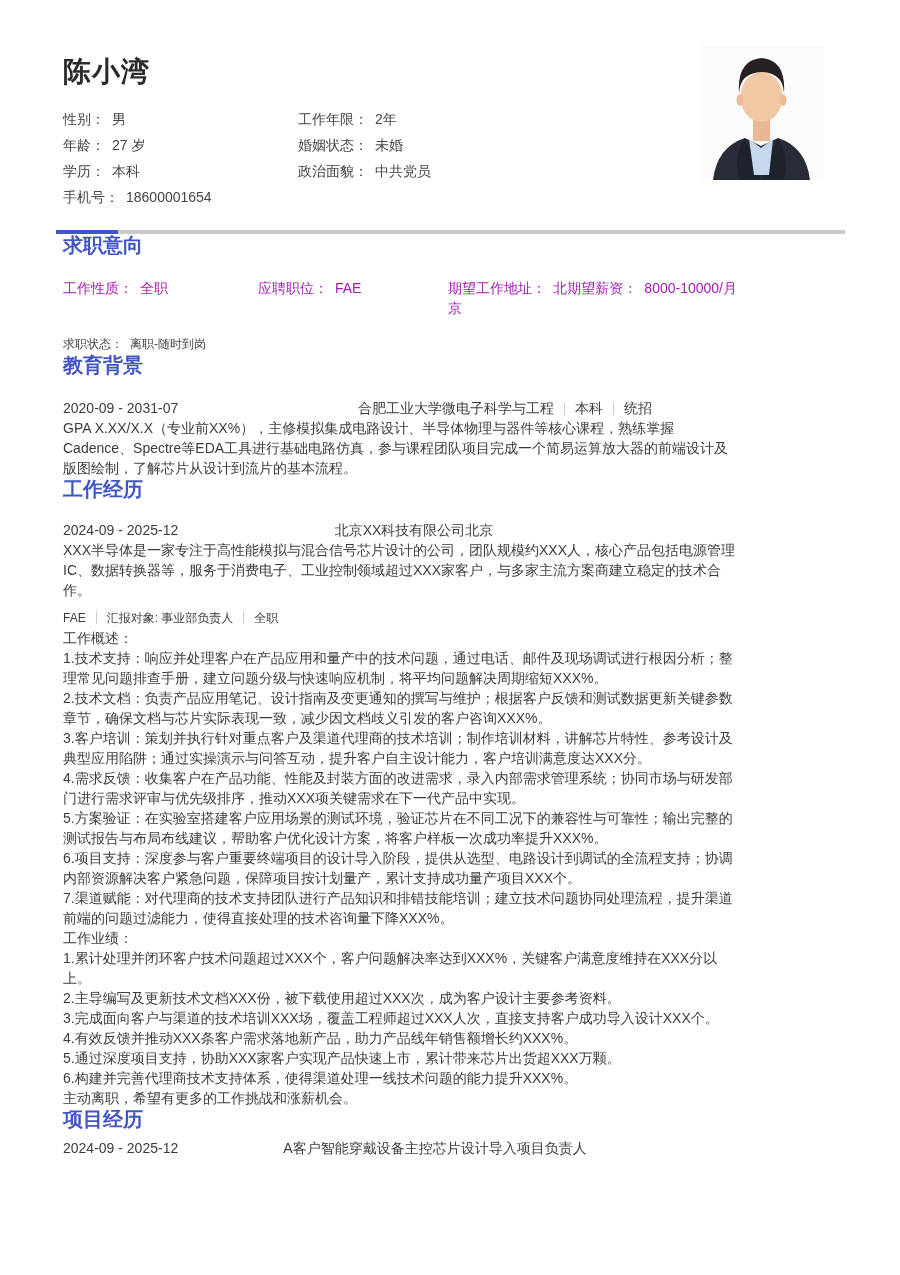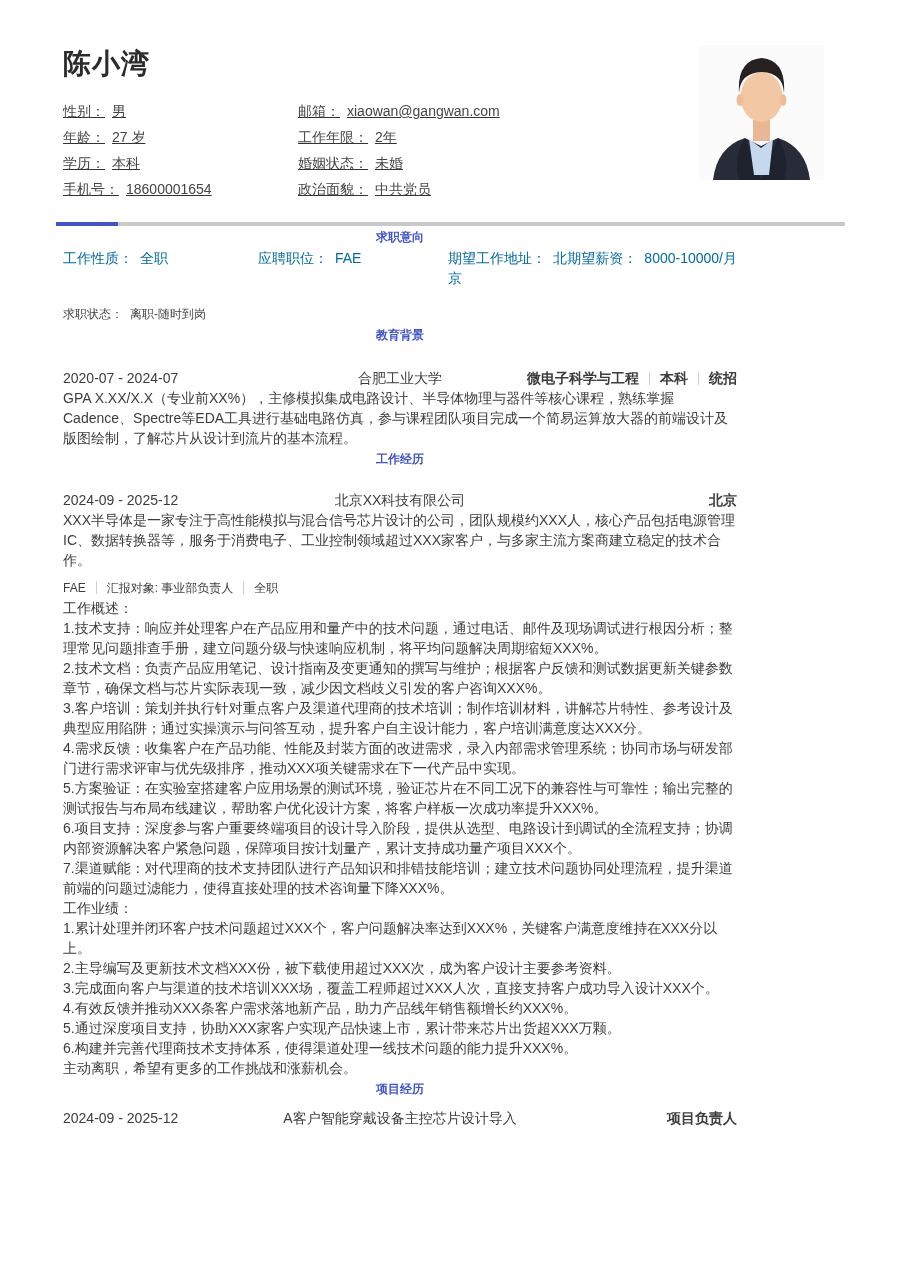--- a/index.html
+++ b/index.html
@@ -1,58 +1,58 @@
 <!DOCTYPE html>
 <html><head>
 <meta charset="utf-8">
 <style>
   html,body { margin:0; padding:0; }
   body {
     width:900px; height:1275px; overflow:hidden;
     background:#ffffff; color:#333;
     font-family:"Liberation Sans","DejaVu Sans",sans-serif;
   }
-  .page { position:relative; width:800px; height:1275px; padding:4px 63px; box-sizing:border-box; }
+  .page { position:relative; width:800px; height:1275px; padding:12px 63px; box-sizing:border-box; }
 
   h1.name {
     margin:0; padding-top:44px;
     font-size:28px; line-height:32px; font-weight:700; color:#2b2b2b; letter-spacing:1px;
   }
 
-  .info-grid { display:flex; margin-top:18px;text-decoration:underline; }
+  .info-grid { display:flex; margin-top:18px; }
   .info-col { display:flex; flex-direction:column; }
   .info-col.first { width:235px; }
   .info-row { height:26px; line-height:26px; font-size:14px; color:#454545; }
   .info-value { margin-left:7px; }
 
   .photo { position:absolute; top:45px; left:699px; width:125px; height:135px; overflow:hidden; }
 
   .divider { margin-top:20px; margin-left:-7px; width:789px; height:4px; background:#c9c9c9; }
   .divider-accent { width:62px; height:4px; background:#4255c5; }
 
   h2.section-title {
-    margin:0; font-size:12px; line-height:22px; font-weight:700; color:#4255c5;text-align:center;
+    margin:0; font-size:20px; line-height:22px; font-weight:700; color:#4255c5;
   }
   .mt30 { margin-top:30px; }
   .mt40 { margin-top:40px; }
   .mt32 { margin-top:32px; }
 
   .ji-row {
     display:grid; grid-template-columns:195px 190px 1fr auto;
-    font-size:14px; line-height:20px; color:#0369a1;
+    margin-top:22px; font-size:14px; line-height:20px; color:#a21caf;
   }
   .ji-row .r { text-align:right; }
   .ji-row2 { margin-top:16px; font-size:12px; line-height:20px; color:#454545; }
   .ji-value { margin-left:7px; }
 
   .tri-row {
     display:grid; grid-template-columns:1fr auto 1fr; align-items:center;
     margin-top:22px; font-size:14px; line-height:20px; color:#3c3c3c;
   }
-  .tri-row .right { text-align:right;font-weight:bold; }
+  .tri-row .right { text-align:left; }
   .tri-row.mt20 { margin-top:20px; }
   .tri-row.mt8 { margin-top:8px; }
 
   .vsep { display:inline-block; width:1px; height:13px; background:#cfcfcf; margin:0 10px; vertical-align:-2px; }
 
   p.body-text { margin:0; font-size:14px; line-height:20px; color:#3c3c3c; }
   .mt8  { margin-top:8px; }
   .mt10 { margin-top:10px; }
   .mt14 { margin-top:14px; }
   .mt16 { margin-top:16px; }
@@ -67,21 +67,20 @@
   <h1 class="name">陈小湾</h1>
 
   <div class="info-grid">
     <div class="info-col first">
       <div class="info-row"><span class="info-label">性别：</span><span class="info-value">男</span></div>
       <div class="info-row"><span class="info-label">年龄：</span><span class="info-value">27 岁</span></div>
       <div class="info-row"><span class="info-label">学历：</span><span class="info-value">本科</span></div>
       <div class="info-row"><span class="info-label">手机号：</span><span class="info-value">18600001654</span></div>
     </div>
     <div class="info-col">
-      <div class="info-row"><span class="info-label">邮箱：</span><span class="info-value">xiaowan@gangwan.com</span></div>
       <div class="info-row"><span class="info-label">工作年限：</span><span class="info-value">2年</span></div>
       <div class="info-row"><span class="info-label">婚姻状态：</span><span class="info-value">未婚</span></div>
       <div class="info-row"><span class="info-label">政治面貌：</span><span class="info-value">中共党员</span></div>
     </div>
   </div>
 
   <div class="photo">
     <svg width="125" height="135" viewBox="0 0 125 135">
       <rect width="125" height="135" fill="#fbfbfc"></rect>
       <rect x="54" y="70" width="17" height="26" fill="#e9b793"></rect>
@@ -106,21 +105,21 @@
     <div><span>应聘职位：</span><span class="ji-value">FAE</span></div>
     <div><span>期望工作地址：</span><span class="ji-value">北京</span></div>
     <div class="r"><span>期望薪资：</span><span class="ji-value">8000-10000/月</span></div>
   </div>
   <div class="ji-row2">
     <span>求职状态：</span><span class="ji-value">离职-随时到岗</span>
   </div>
 
   <h2 class="section-title mt40">教育背景</h2>
   <div class="tri-row">
-    <div class="left">2020-07 - 2024-07</div>
+    <div class="left">2020-09 - 2031-07</div>
     <div class="center">合肥工业大学</div>
     <div class="right">
       <span>微电子科学与工程</span><span class="vsep"></span><span>本科</span><span class="vsep"></span><span>统招</span>
     </div>
   </div>
   <p class="body-text mt8">GPA X.XX/X.X（专业前XX%），主修模拟集成电路设计、半导体物理与器件等核心课程，熟练掌握Cadence、Spectre等EDA工具进行基础电路仿真，参与课程团队项目完成一个简易运算放大器的前端设计及版图绘制，了解芯片从设计到流片的基本流程。</p>
 
   <h2 class="section-title mt32">工作经历</h2>
   <div class="tri-row mt20">
     <div class="left">2024-09 - 2025-12</div>

